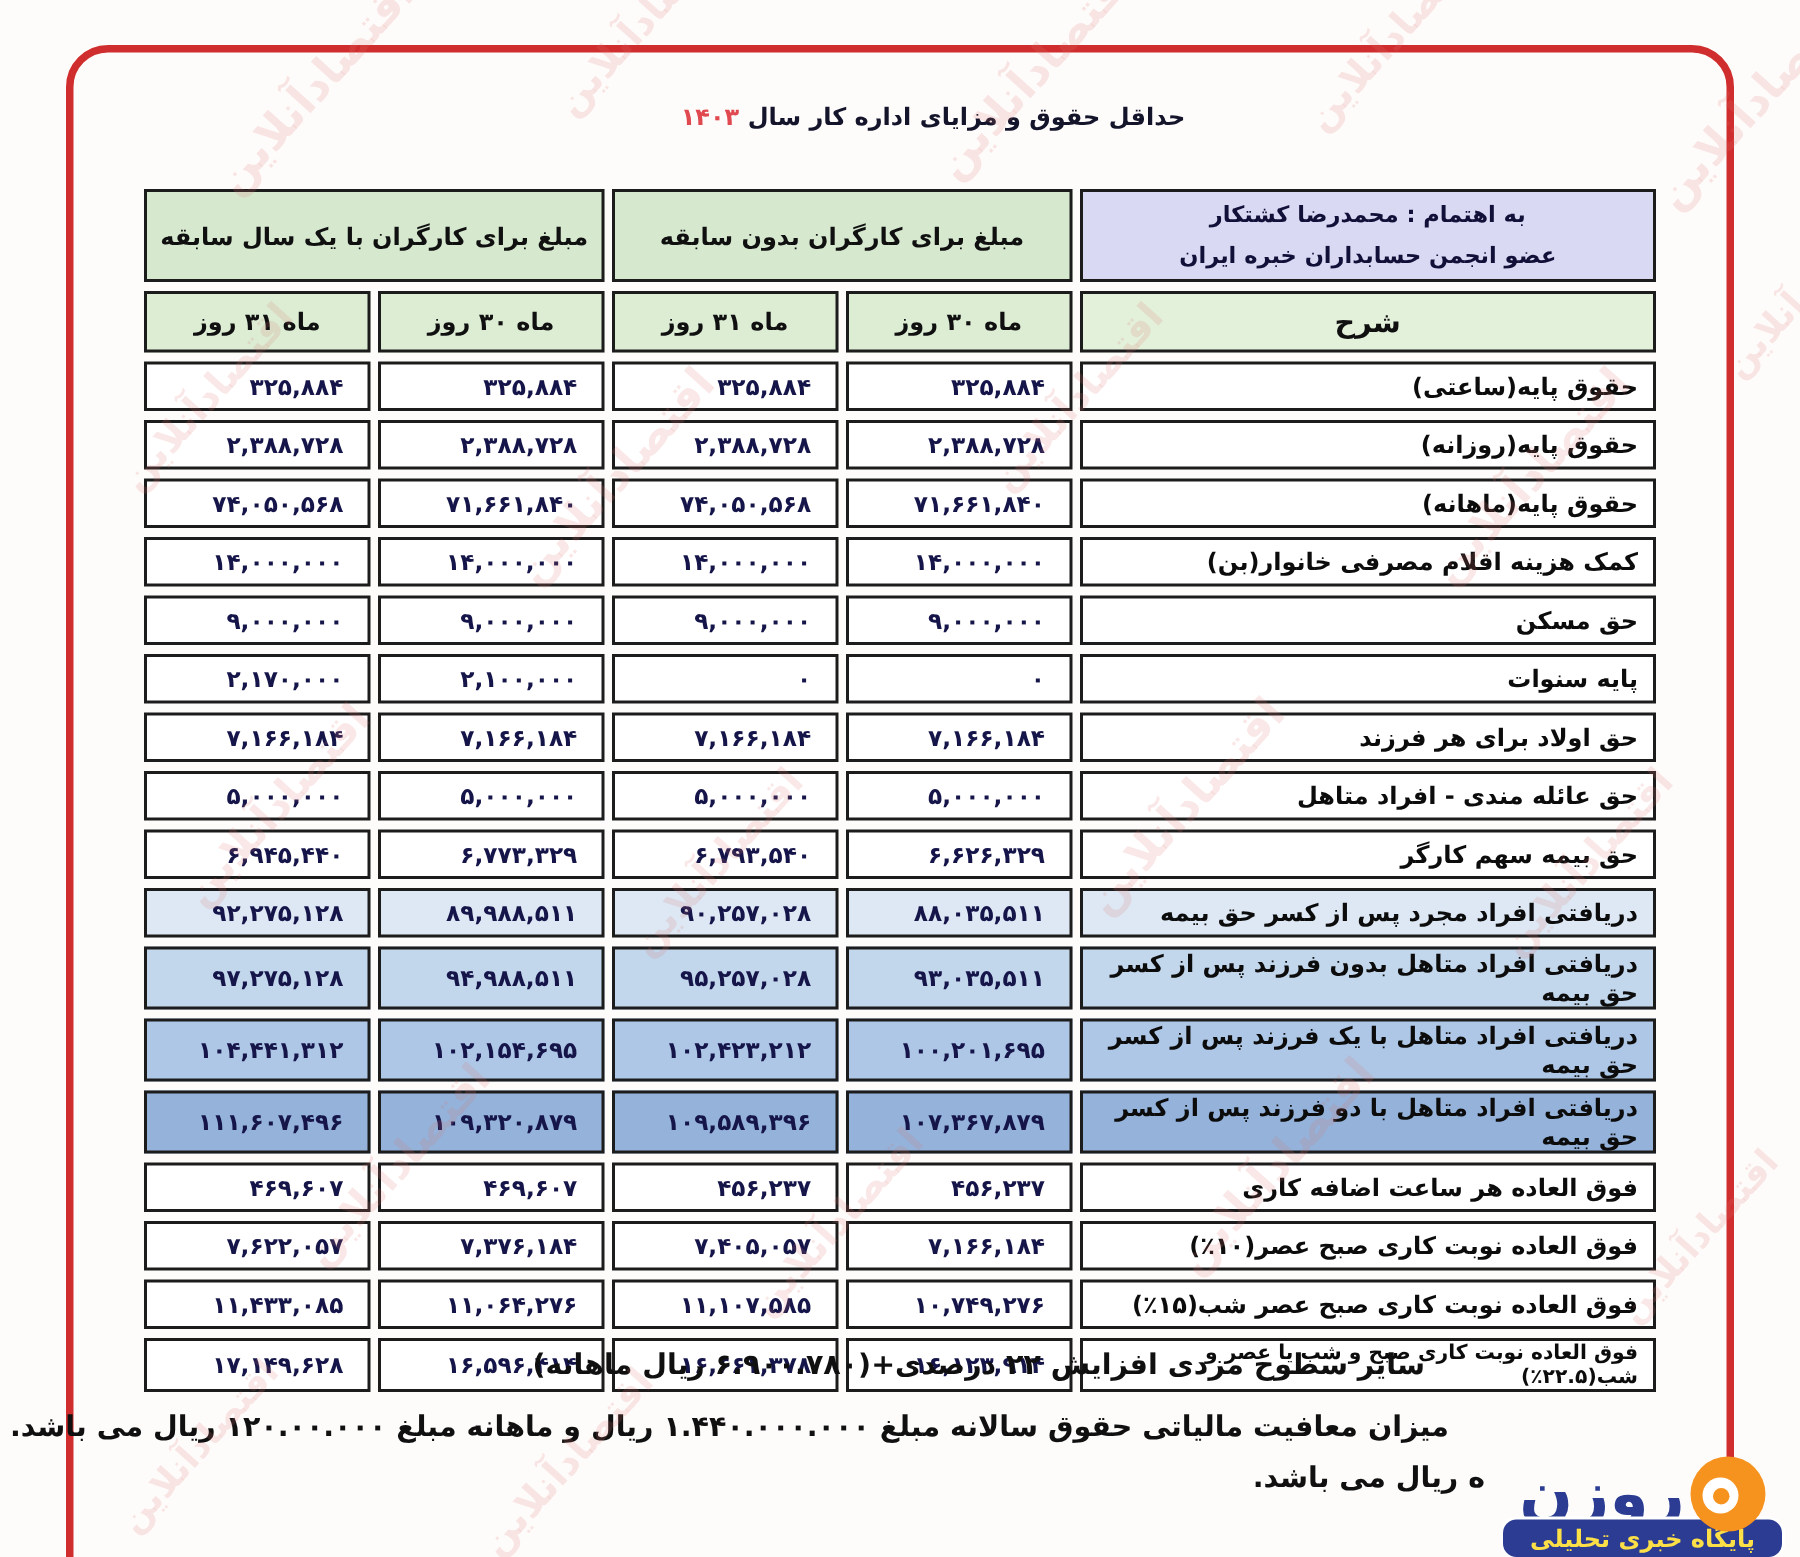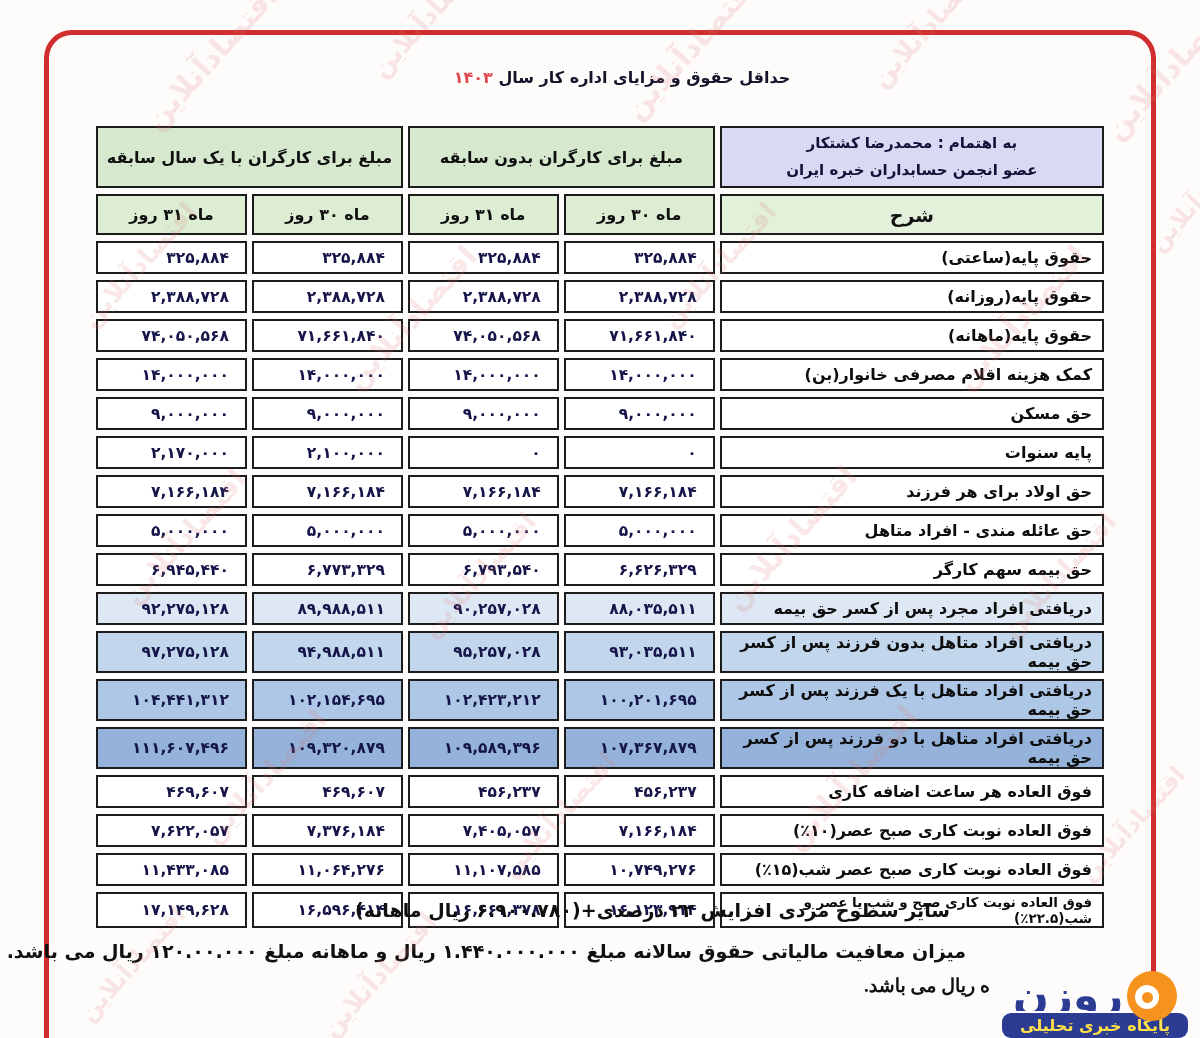--- a/index.html
+++ b/index.html
@@ -65,21 +65,21 @@
     font-family:"DejaVu Sans", sans-serif;
   }
   tr.blue1 td { background:#dde8f4; }
   tr.blue2 td { background:#c2d6ec; }
   tr.blue3 td { background:#aec7e6; }
   tr.blue4 td { background:#94b2da; }
   
   .fn { position:absolute; direction:rtl; font-size:19px; font-weight:bold; color:#101010; z-index:2; white-space:nowrap; }
   .fn1 { top:899px; right:250px; }
   .fn2 { top:940px; right:234px; }
-  .fn3 { top:974px; right:210px;font-family:Liberation Serif, serif; }
+  .fn3 { top:974px; right:210px; }
   
   .logo { position:absolute; right:12px; bottom:0; z-index:5; display:flex; flex-direction:column; align-items:center; }
   .logo-row { display:flex; flex-direction:row-reverse; align-items:center; gap:4px; }
   .logo-word {
     font-size:42px; font-weight:bold; color:#2b3c92; line-height:1;
     text-shadow:0 0 2px #fff, 0 0 2px #fff;
   }
   .swirl { width:50px; height:50px; border-radius:50%; background:#f6921e; position:relative; }
   .swirl::after {
     content:''; position:absolute; width:24px; height:24px; border-radius:50%;

